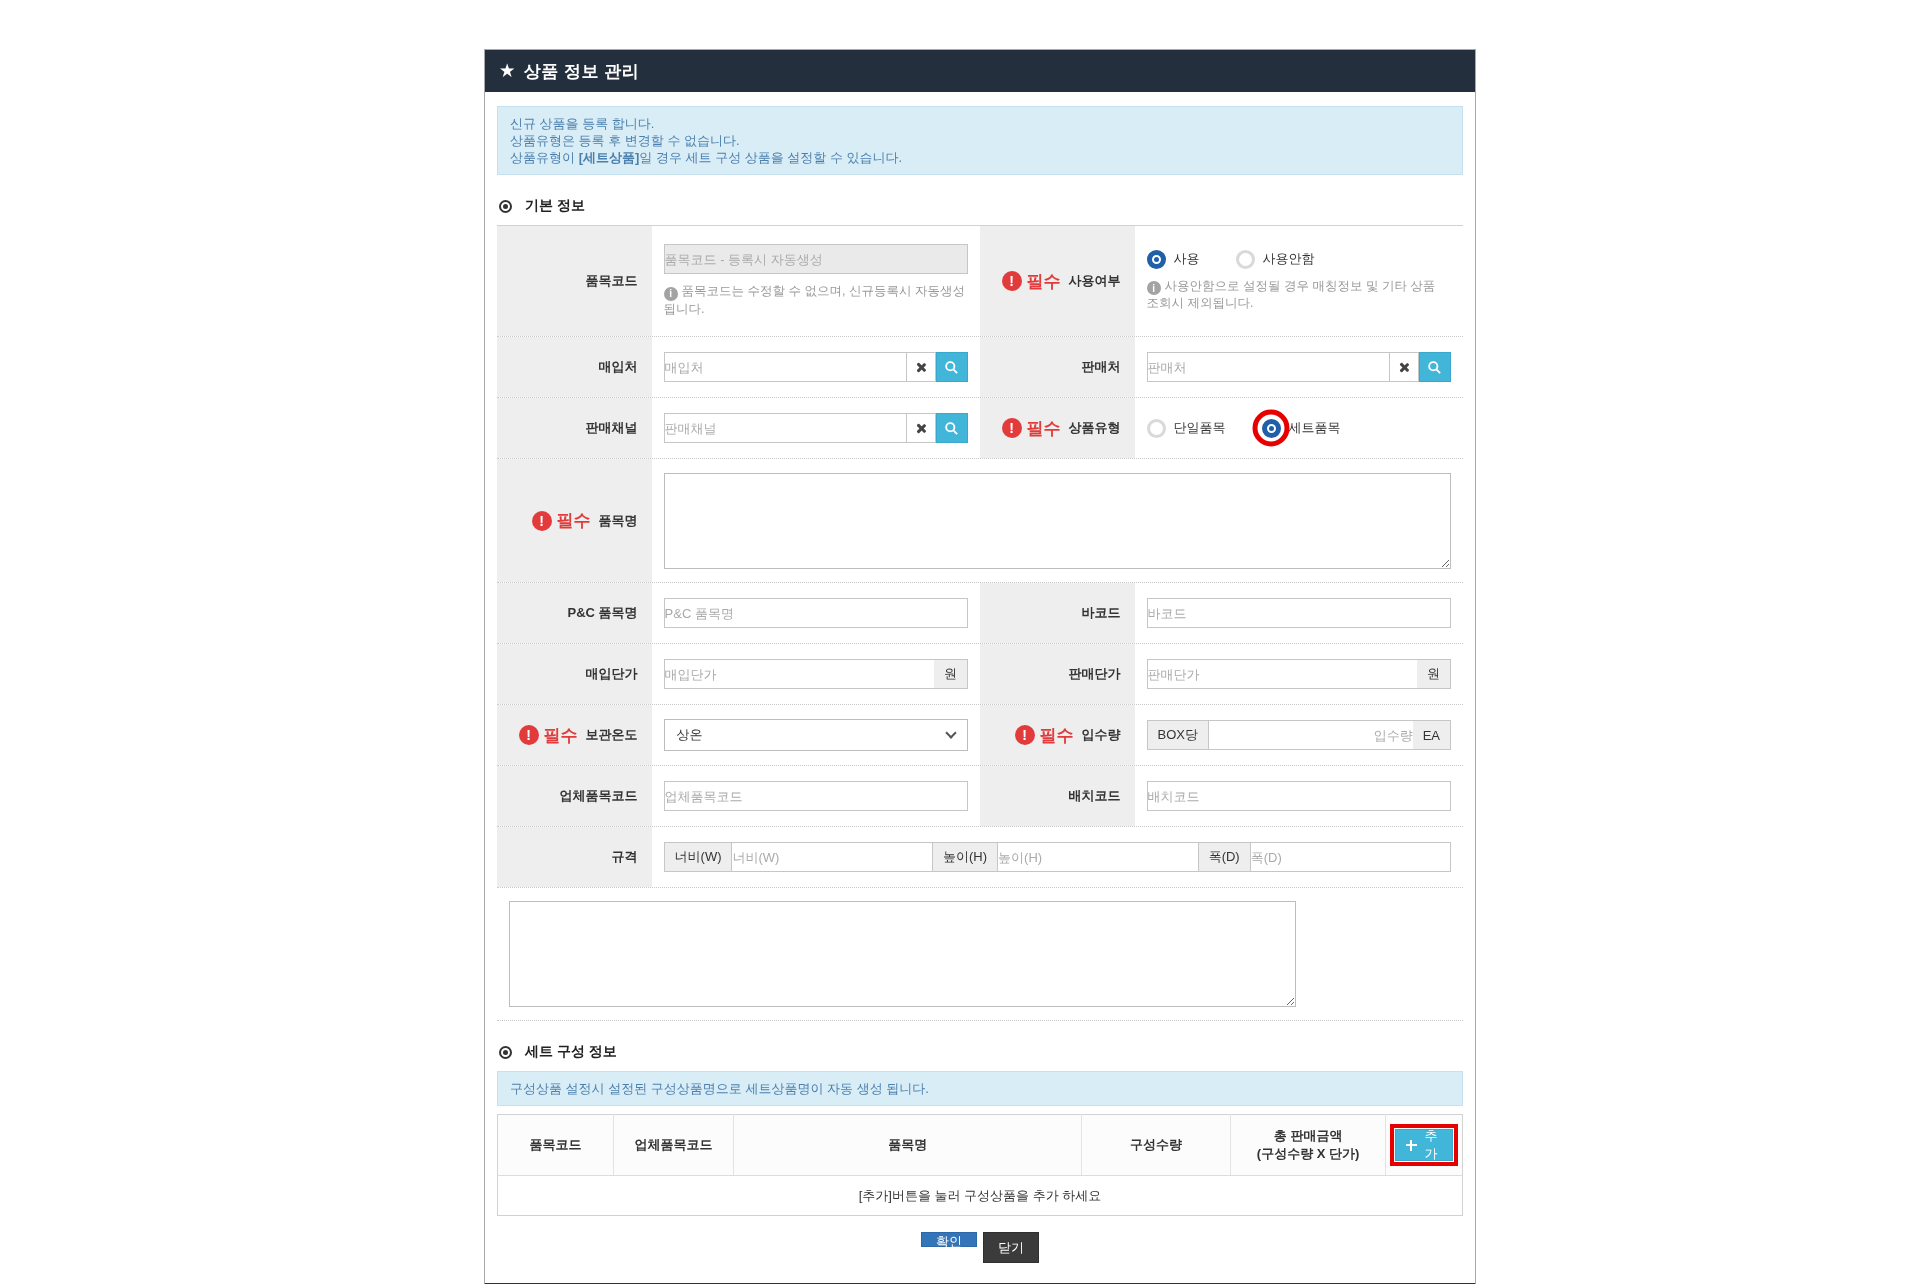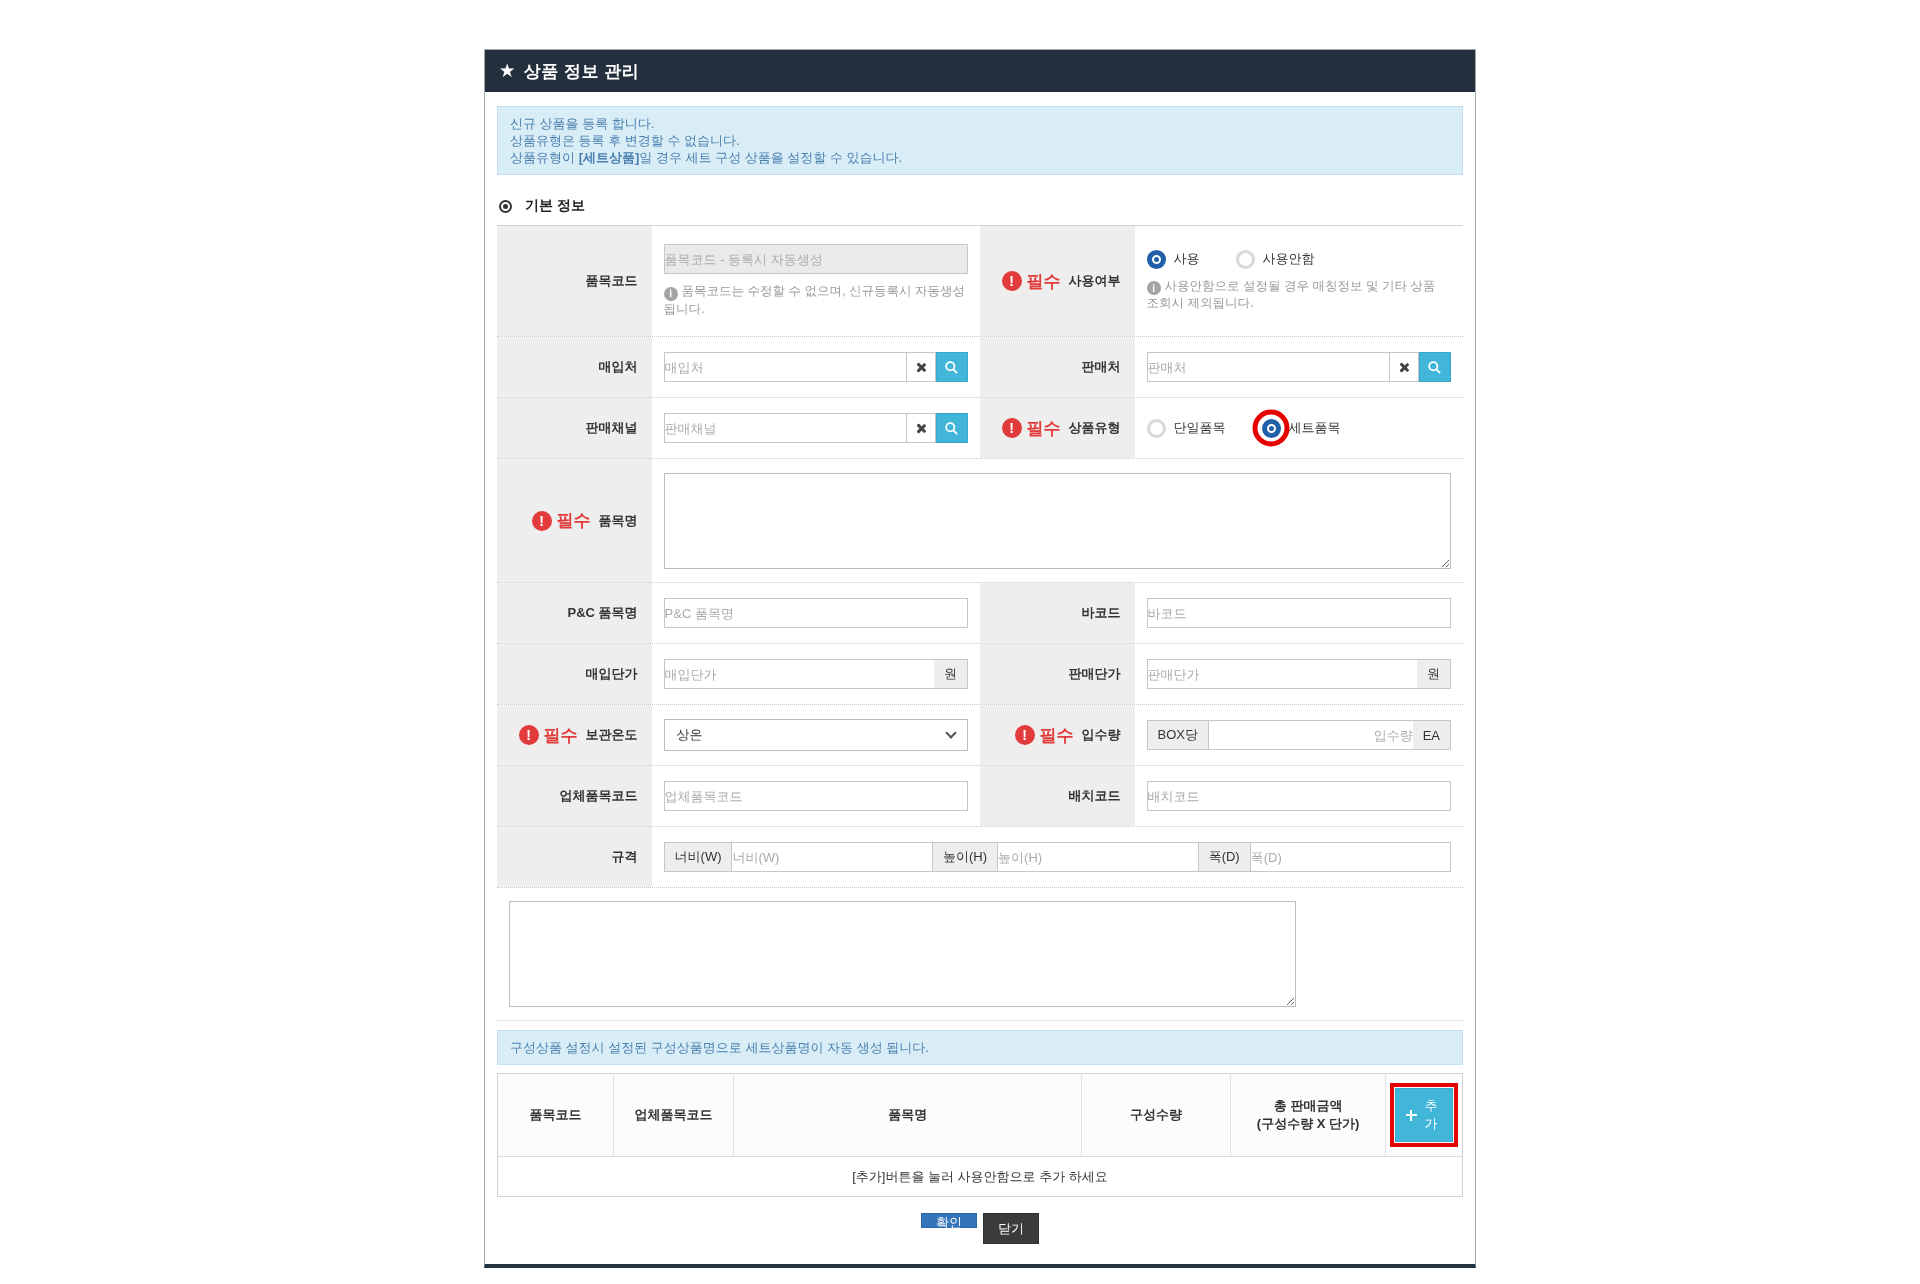--- a/index.html
+++ b/index.html
@@ -102,21 +102,21 @@
   .set-table th { border-right:1px solid #e3e3e3; border-bottom:1px solid #ddd; background:#fcfcfc;
                   font-size:13px; font-weight:bold; color:#333; text-align:center; padding:9px 4px;
                   height:55px; line-height:18px; }
   .set-table th:last-child { border-right:none; }
   .set-table td.empty-cell { text-align:center; font-size:13px; color:#333; height:40px; background:#fff; }
   .col-code{width:12%;} .col-vendor{width:12.5%;} .col-name{width:36%;} .col-qty{width:15.5%;}
   .col-amt{width:16%;} .col-add{width:8%;}
 
   .annot-box { display:inline-block; border:4px solid #e60000; padding:1px; line-height:0; }
   .btn-add { background:#41b6d9; color:#fff; border:1px solid #39a8cc; font-size:13px;
-             font-family:inherit; padding:0 10px; height:54px; cursor:pointer;
+             font-family:inherit; padding:0 10px; height:32px; cursor:pointer;
              display:inline-flex; align-items:center; gap:5px; }
   .plus-ico { position:relative; width:11px; height:11px; display:inline-block; }
   .plus-ico::before, .plus-ico::after { content:""; position:absolute; background:#fff; }
   .plus-ico::before { left:4.3px; top:0; width:2.4px; height:11px; }
   .plus-ico::after  { left:0; top:4.3px; width:11px; height:2.4px; }
 
   
   .panel-footer { display:flex; justify-content:center; gap:6px; padding:16px 0 20px; }
   .btn-confirm { background:#3474b8; border:1px solid #2d67a5; color:#fff; font-size:13px;
                  font-family:inherit; height:15px; padding:0 14px; cursor:pointer; }
@@ -362,20 +362,24 @@
       </div>
 
       <div class="form-row note-r">
         <div class="cell-input wide">
           <textarea class="big-ta h2" style=""></textarea>
         </div>
       </div>
 
     </div>
 
+    <div class="section-title">
+      <span class="sec-ico"></span>
+      <span>세트 구성 정보</span>
+    </div>
 
     <div class="alert-info single">구성상품 설정시 설정된 구성상품명으로 세트상품명이 자동 생성 됩니다.</div>
 
     <table class="set-table">
       <thead>
         <tr>
           <th class="col-code">품목코드</th>
           <th class="col-vendor">업체품목코드</th>
           <th class="col-name">품목명</th>
           <th class="col-qty">구성수량</th>
@@ -388,21 +392,21 @@
               <button class="btn-add">
                 <span class="plus-ico"></span>
                 <span>추가</span>
               </button>
             </span>
           </th>
         </tr>
       </thead>
       <tbody>
         <tr>
-          <td class="empty-cell" colspan="6">[추가]버튼을 눌러 사용안함으로 추가 하세요</td>
+          <td class="empty-cell" colspan="6">[추가]버튼을 눌러 구성상품을 추가 하세요</td>
         </tr>
       </tbody>
     </table>
 
     <div class="panel-footer">
       <button class="btn-confirm">확인</button>
       <button class="btn-close">닫기</button>
     </div>
 
   </div>

